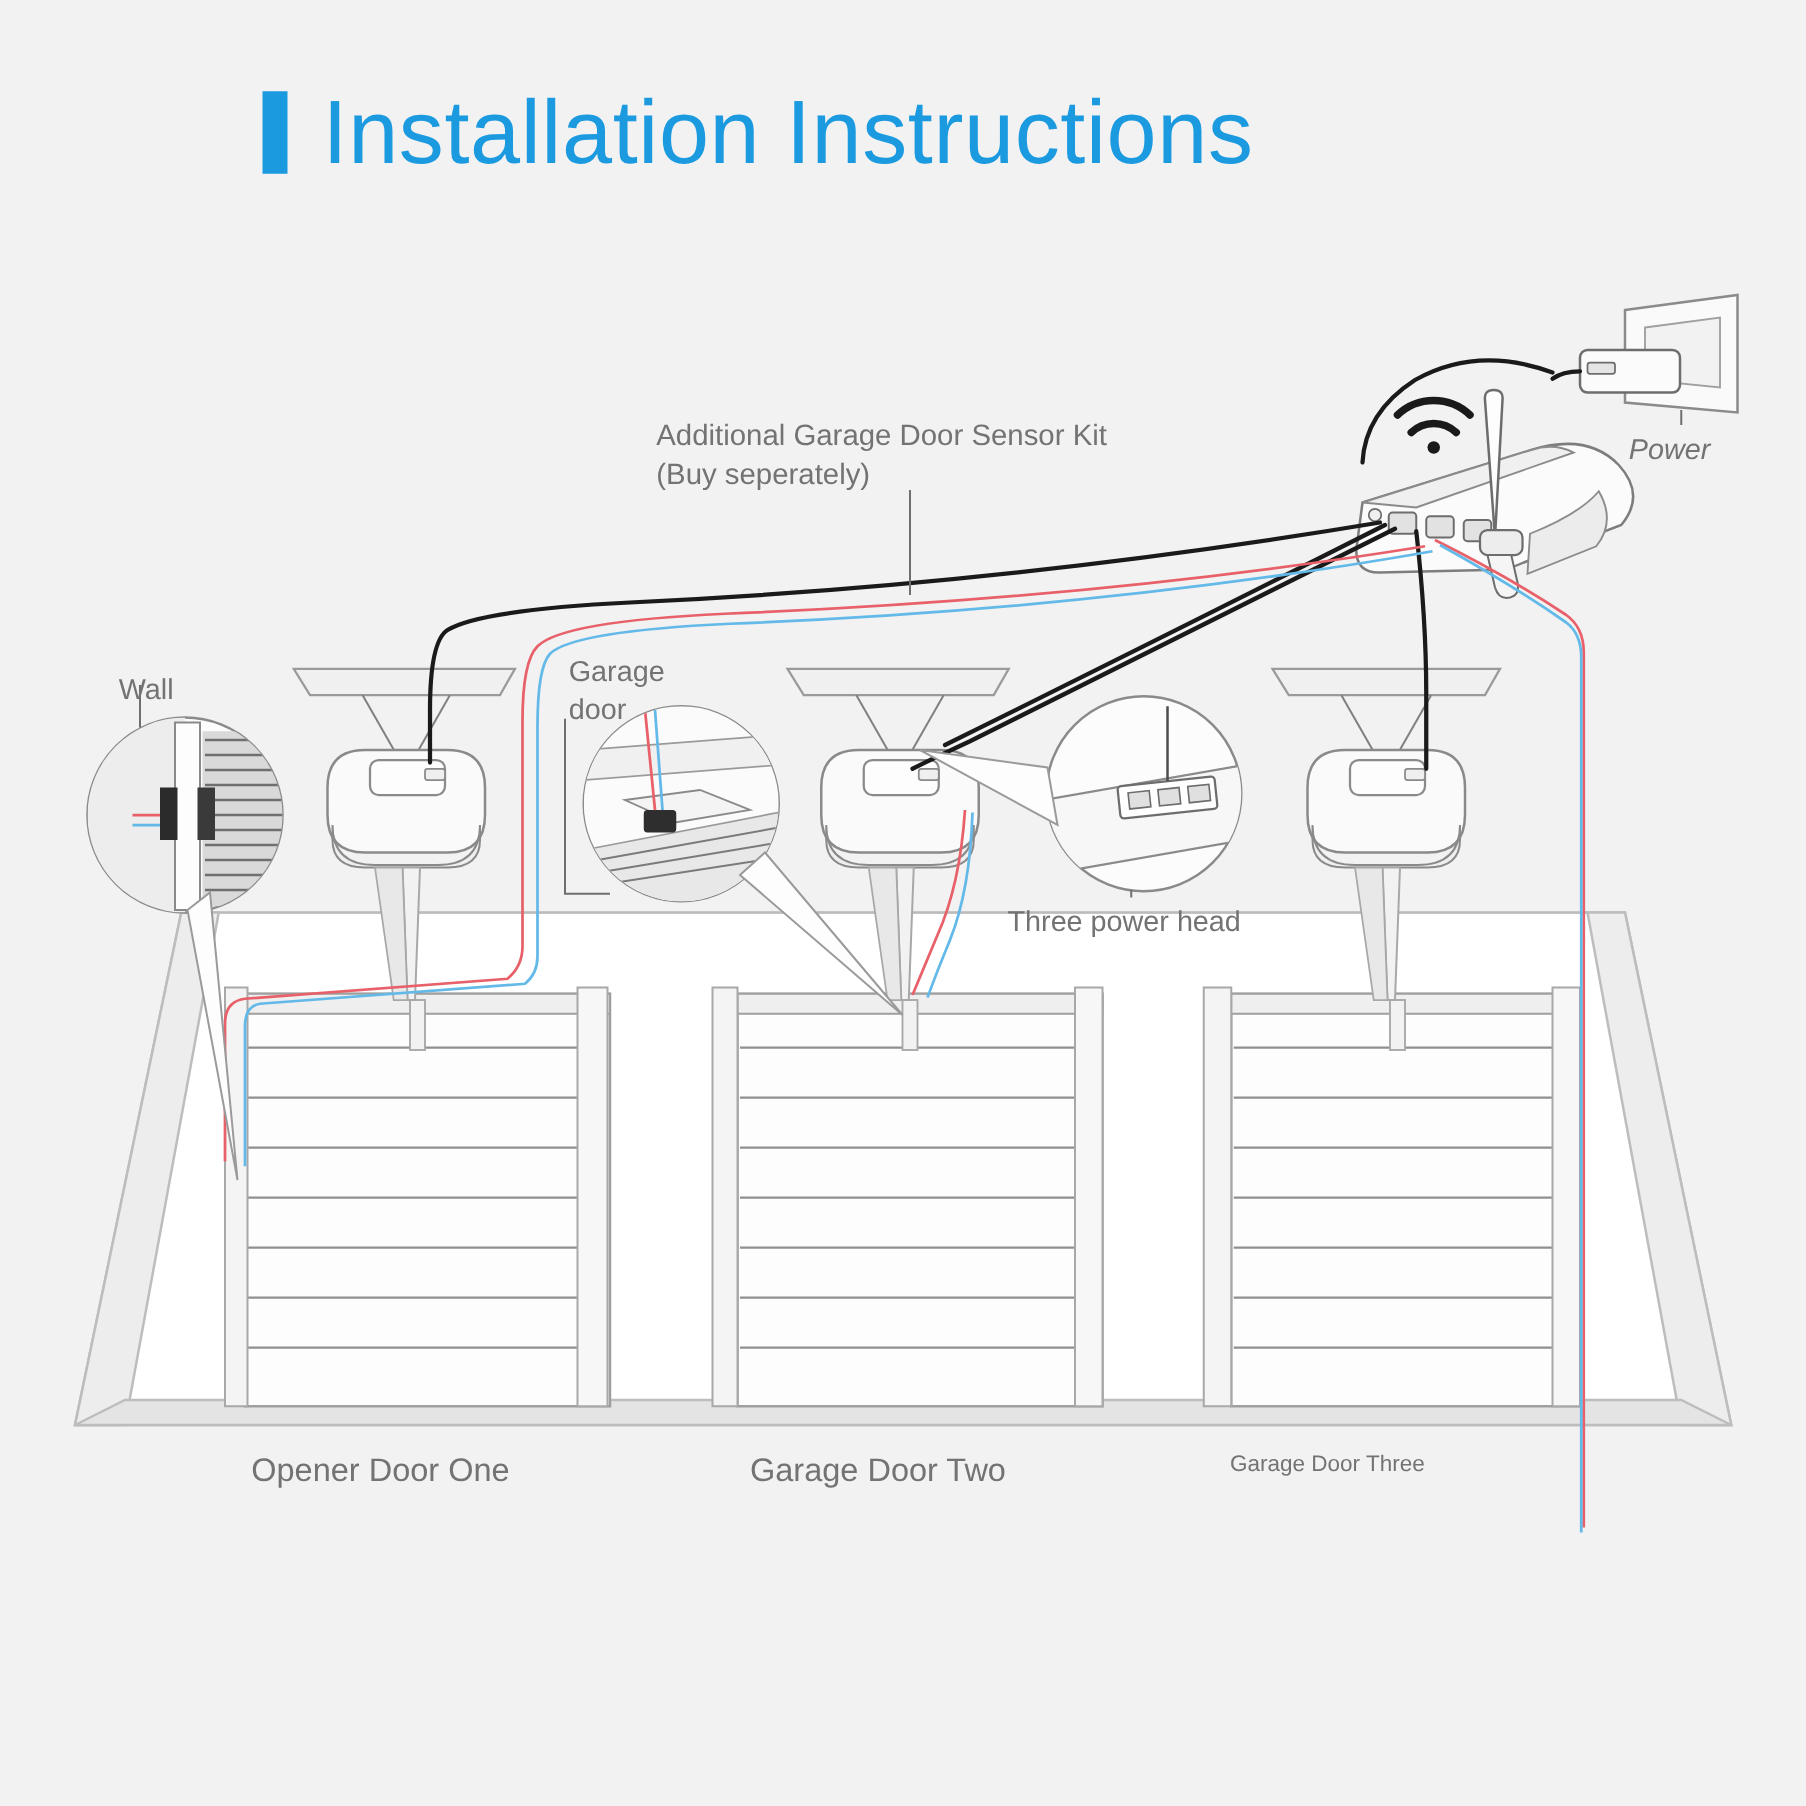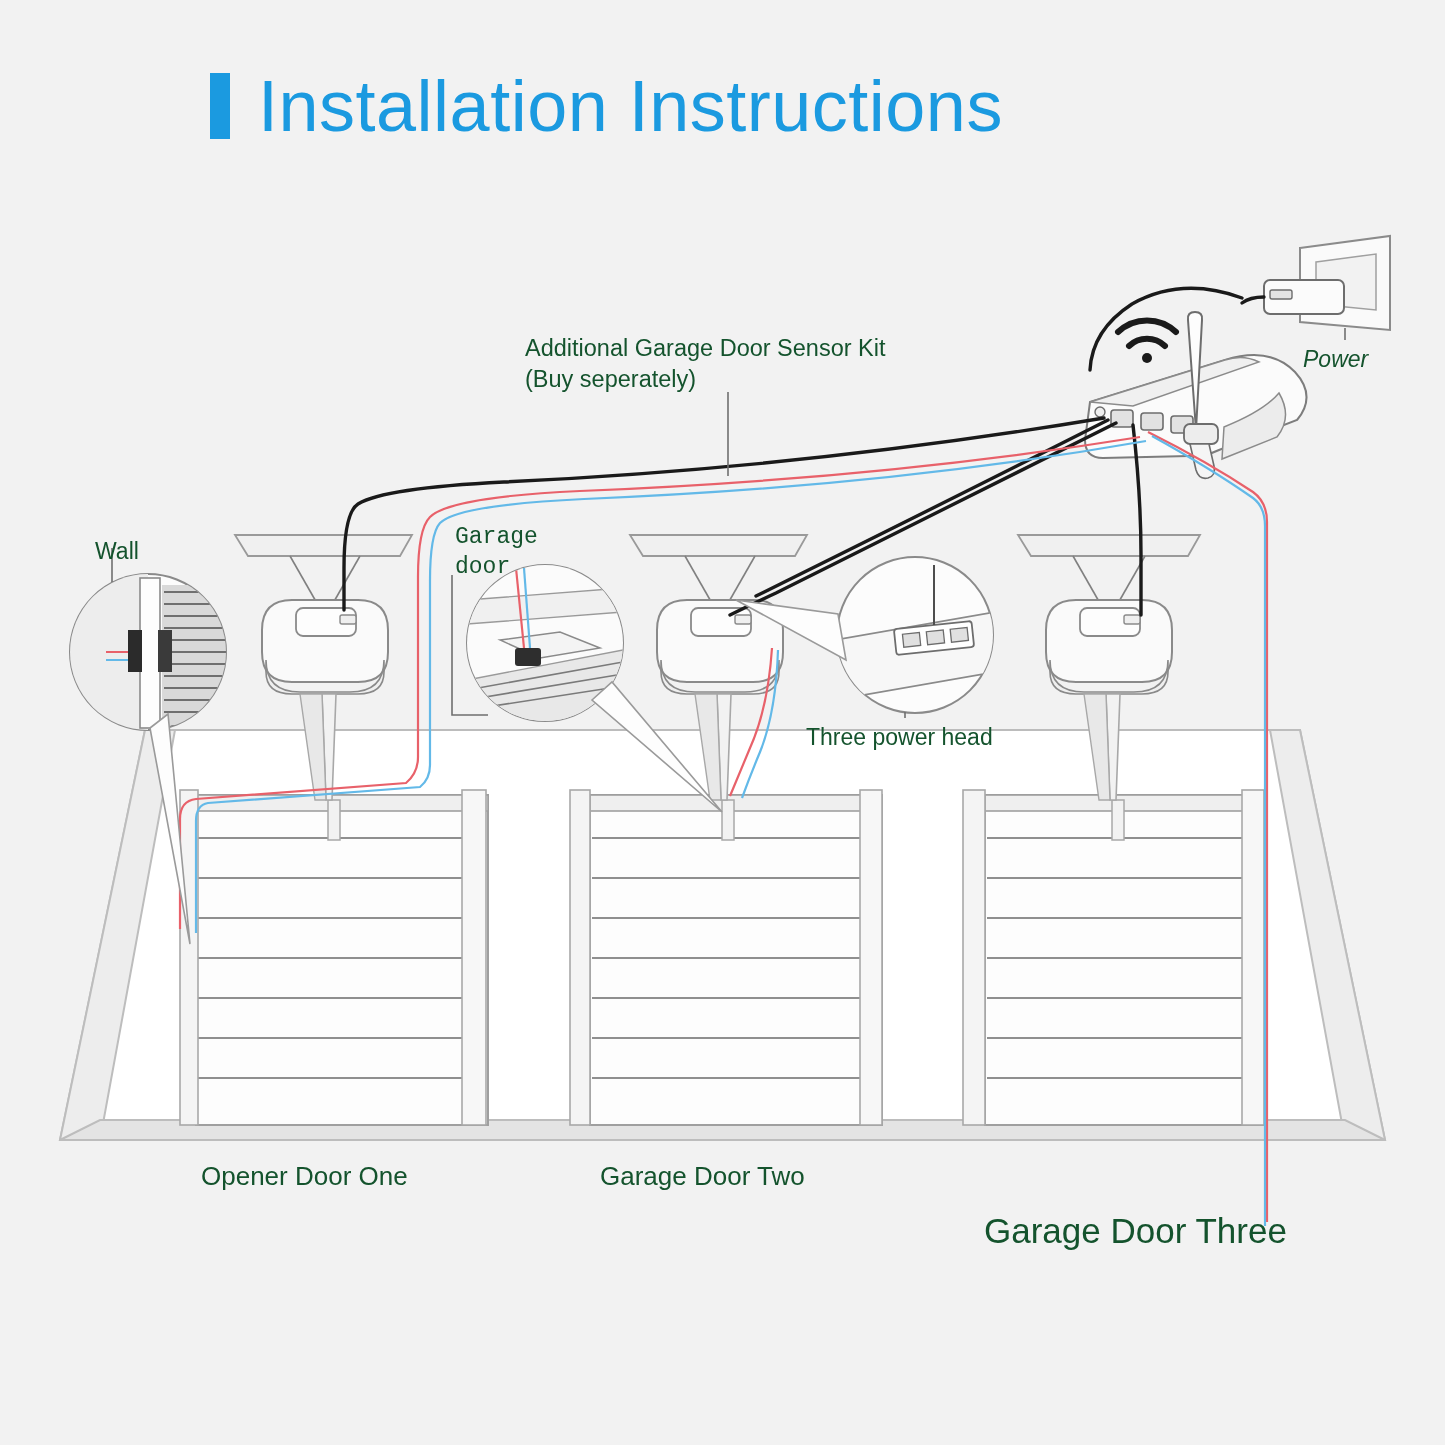--- a/index.html
+++ b/index.html
@@ -38,33 +38,33 @@
   .title-text {
     font-size: 72px;
     color: #1b9ae0;
     letter-spacing: 0.5px;
     line-height: 1;
     white-space: nowrap;
   }
   
   .label {
     position: absolute;
-    color: #14532d;
+    color: #737373;
     font-size: 23px;
     line-height: 1.3;
     white-space: pre-line;
   }
   .label.sensor-kit { left: 525px; top: 333px; font-size: 23.5px; }
   .label.power      { left: 1303px; top: 345px; font-style: italic; }
   .label.wall       { left: 95px;  top: 521px; margin-top: 16px; }
-  .label.garage-door{ left: 455px; top: 523px; font-family: Liberation Mono, monospace; }
+  .label.garage-door{ left: 455px; top: 523px; }
   .label.opener     { left: 806px; top: 723px; }
   .label.door-one   { left: 201px; top: 1160px; font-size: 26px; }
   .label.door-two   { left: 600px; top: 1160px; font-size: 26px; }
-  .label.door-three { left: 984px; top: 1160px; font-size: 35px; margin-top: 48px; }
+  .label.door-three { left: 984px; top: 1160px; font-size: 18px; }
 
   svg.art {
     position: absolute;
     left: 0; top: 0;
     width: 1445px;
     height: 1445px;
   }
 </style>
 </head>
 <body>

